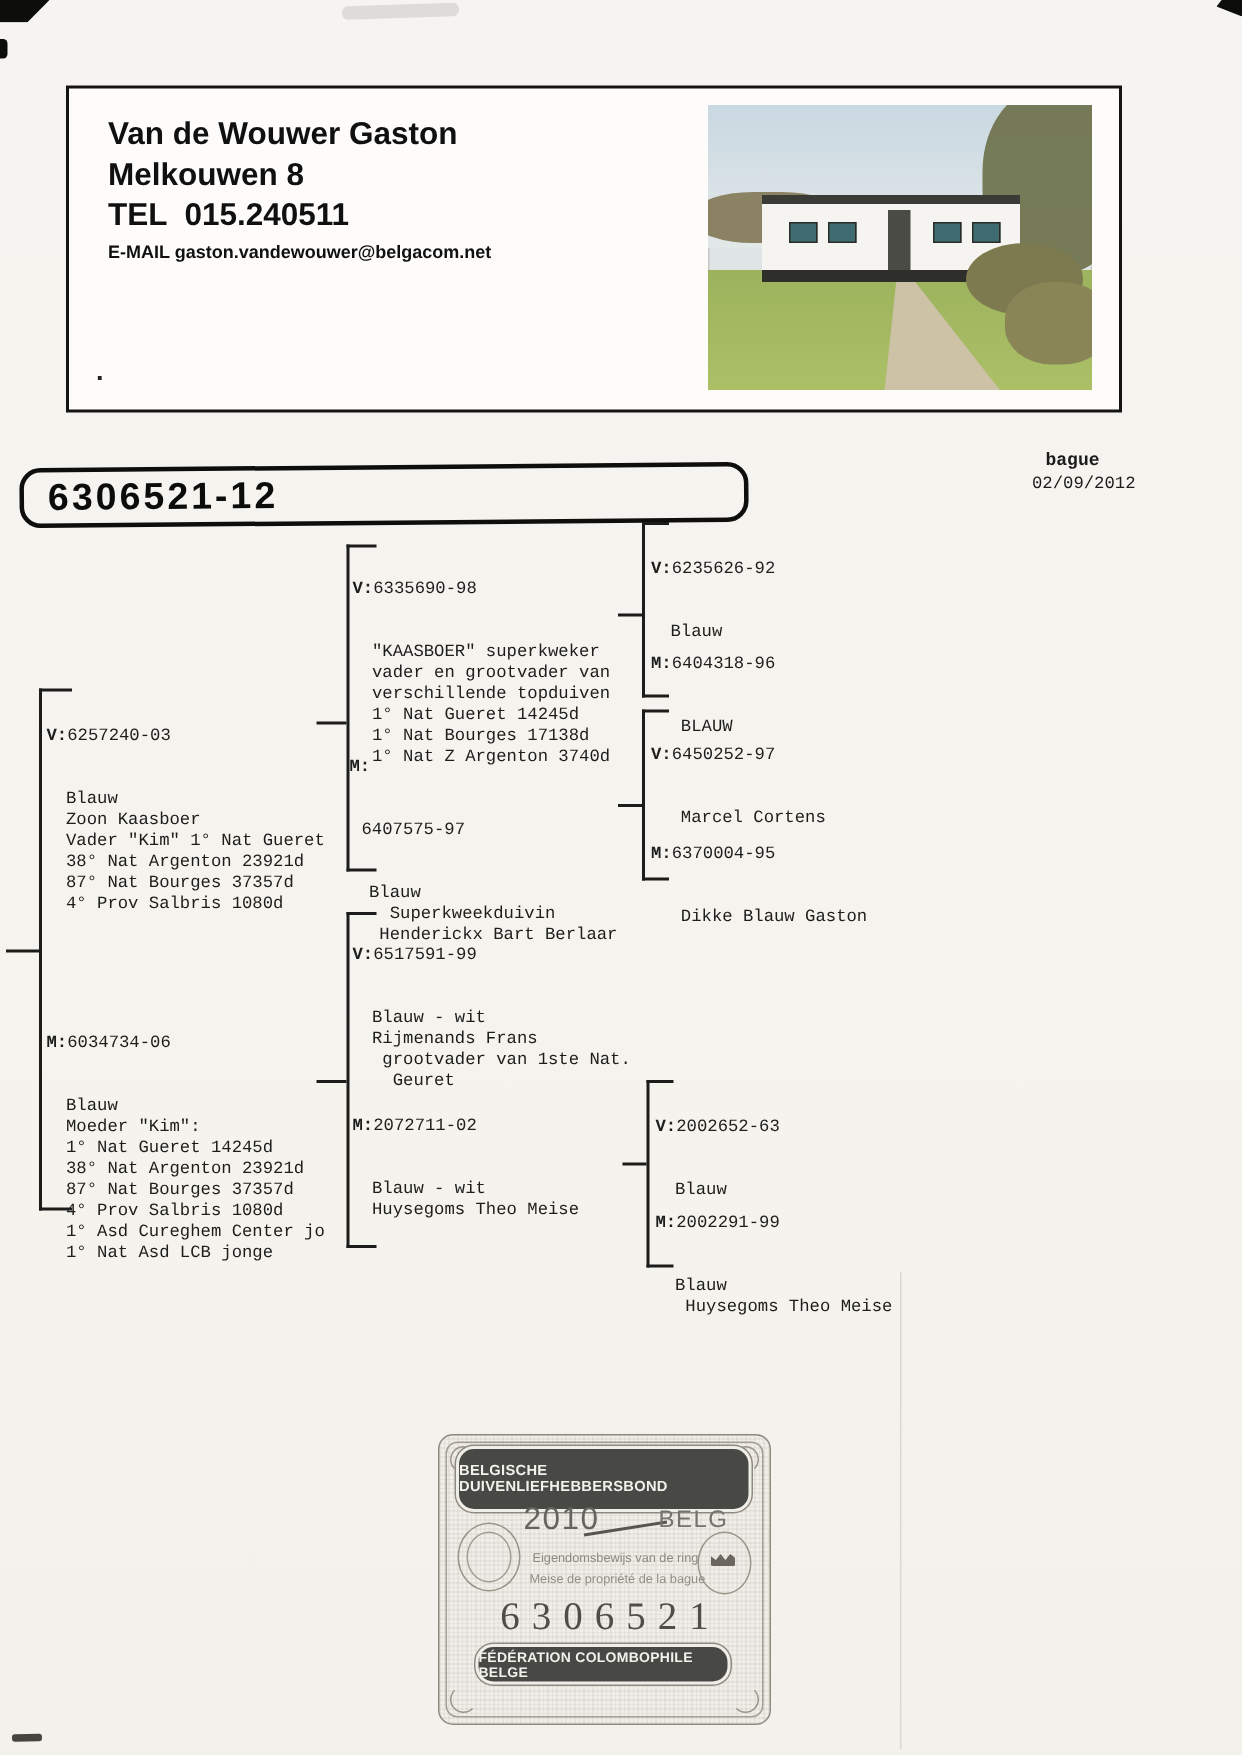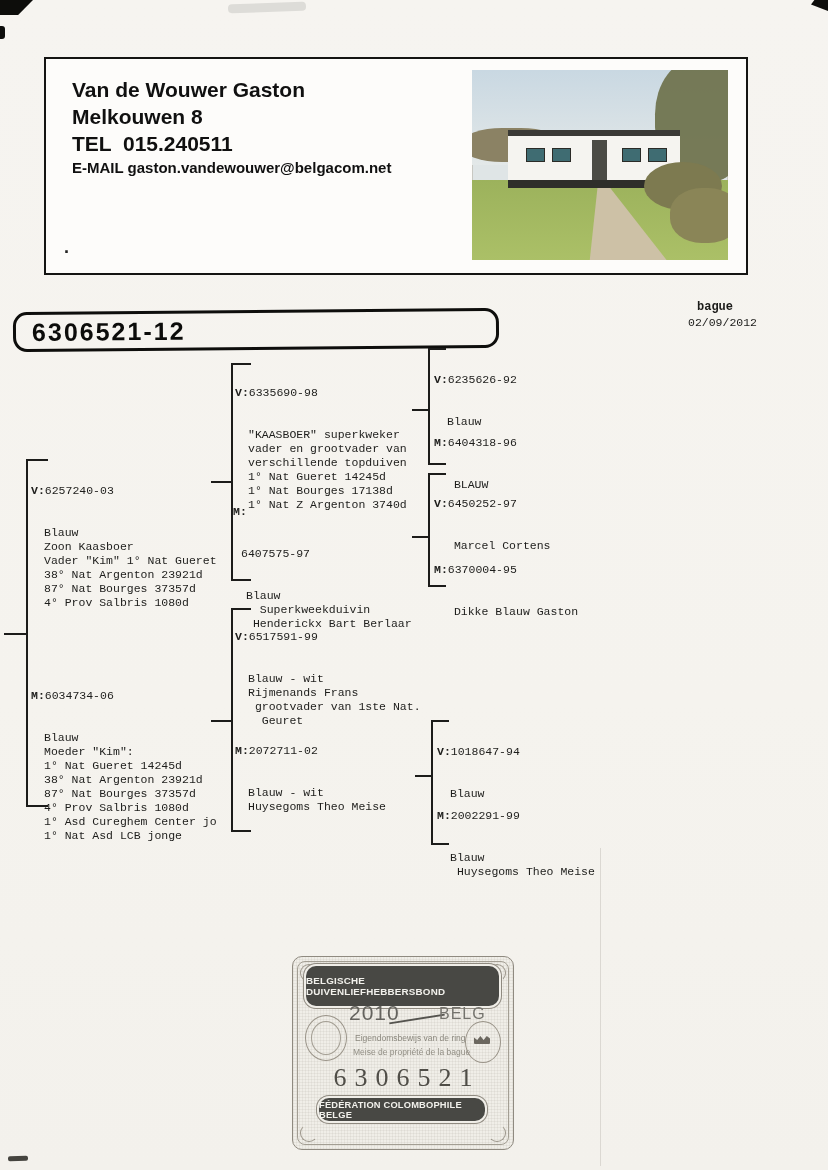--- a/index.html
+++ b/index.html
@@ -20,21 +20,21 @@
   .art-bl{left:8px;top:1156px;width:20px;height:5px;background:#45443f;border-radius:2px;transform:rotate(-1deg);}
   .fold-line{position:absolute;left:600px;top:848px;width:1px;height:318px;background:#dbd8d2;}
 
   
   .header-card{
     position:absolute;left:44px;top:57px;width:700px;height:214px;
     background:#fdfcfa;border:2px solid #141412;
   }
   .owner-block{position:absolute;left:26px;top:20px;color:#101010;}
   .owner-block p{margin:0 0 6px 0;font-weight:bold;font-size:21px;line-height:21px;white-space:pre;}
-  .owner-block p.email{font-size:15px;line-height:16px;margin-top:3px;}
+  .owner-block p.email{font-size:12px;line-height:16px;margin-top:3px;}
   .stray-dot{position:absolute;left:18px;top:178px;font-size:18px;font-weight:bold;color:#222;}
 
   
   .photo{position:absolute;left:426px;top:11px;width:256px;height:190px;overflow:hidden;background:#dfe5e6;box-shadow:0 0 0 1px #c8c8c2 inset;}
   .photo .sky{position:absolute;left:0;top:0;right:0;height:95px;background:linear-gradient(#c9d8e2,#e3e8e8);}
   .photo .tree-right{position:absolute;right:-22px;top:-12px;width:95px;height:125px;background:#70744f;border-radius:45%;opacity:.95;}
   .photo .tree-far{position:absolute;left:-8px;top:58px;width:95px;height:34px;background:#8b8264;border-radius:40%;}
   .photo .grass{position:absolute;left:0;bottom:0;right:0;height:80px;background:linear-gradient(#9cb25c,#abc067);}
   .photo .bush-right{position:absolute;right:6px;top:92px;width:78px;height:48px;background:#7d7a50;border-radius:50%;}
   .photo .bush-right2{position:absolute;right:-12px;top:118px;width:70px;height:55px;background:#8a8557;border-radius:45%;}
@@ -239,21 +239,21 @@
     <div><span class="sex">V:</span><span>6450252-97</span></div>
     <div class="node-lines"> Marcel Cortens</div>
   </div>
 
   <div class="node" style="left:434px;top:535px;">
     <div><span class="sex">M:</span><span>6370004-95</span></div>
     <div class="node-lines"> Dikke Blauw Gaston</div>
   </div>
 
   <div class="node" style="left:437px;top:717px;">
-    <div><span class="sex">V:</span><span>1018647-94</span></div>
+    <div><span class="sex">V:</span><span>2002652-63</span></div>
     <div class="node-lines">Blauw</div>
   </div>
 
   <div class="node" style="left:437px;top:781px;">
     <div><span class="sex">M:</span><span>2002291-99</span></div>
     <div class="node-lines">Blauw
  Huysegoms Theo Meise</div>
   </div>
 
   <div class="stamp">

